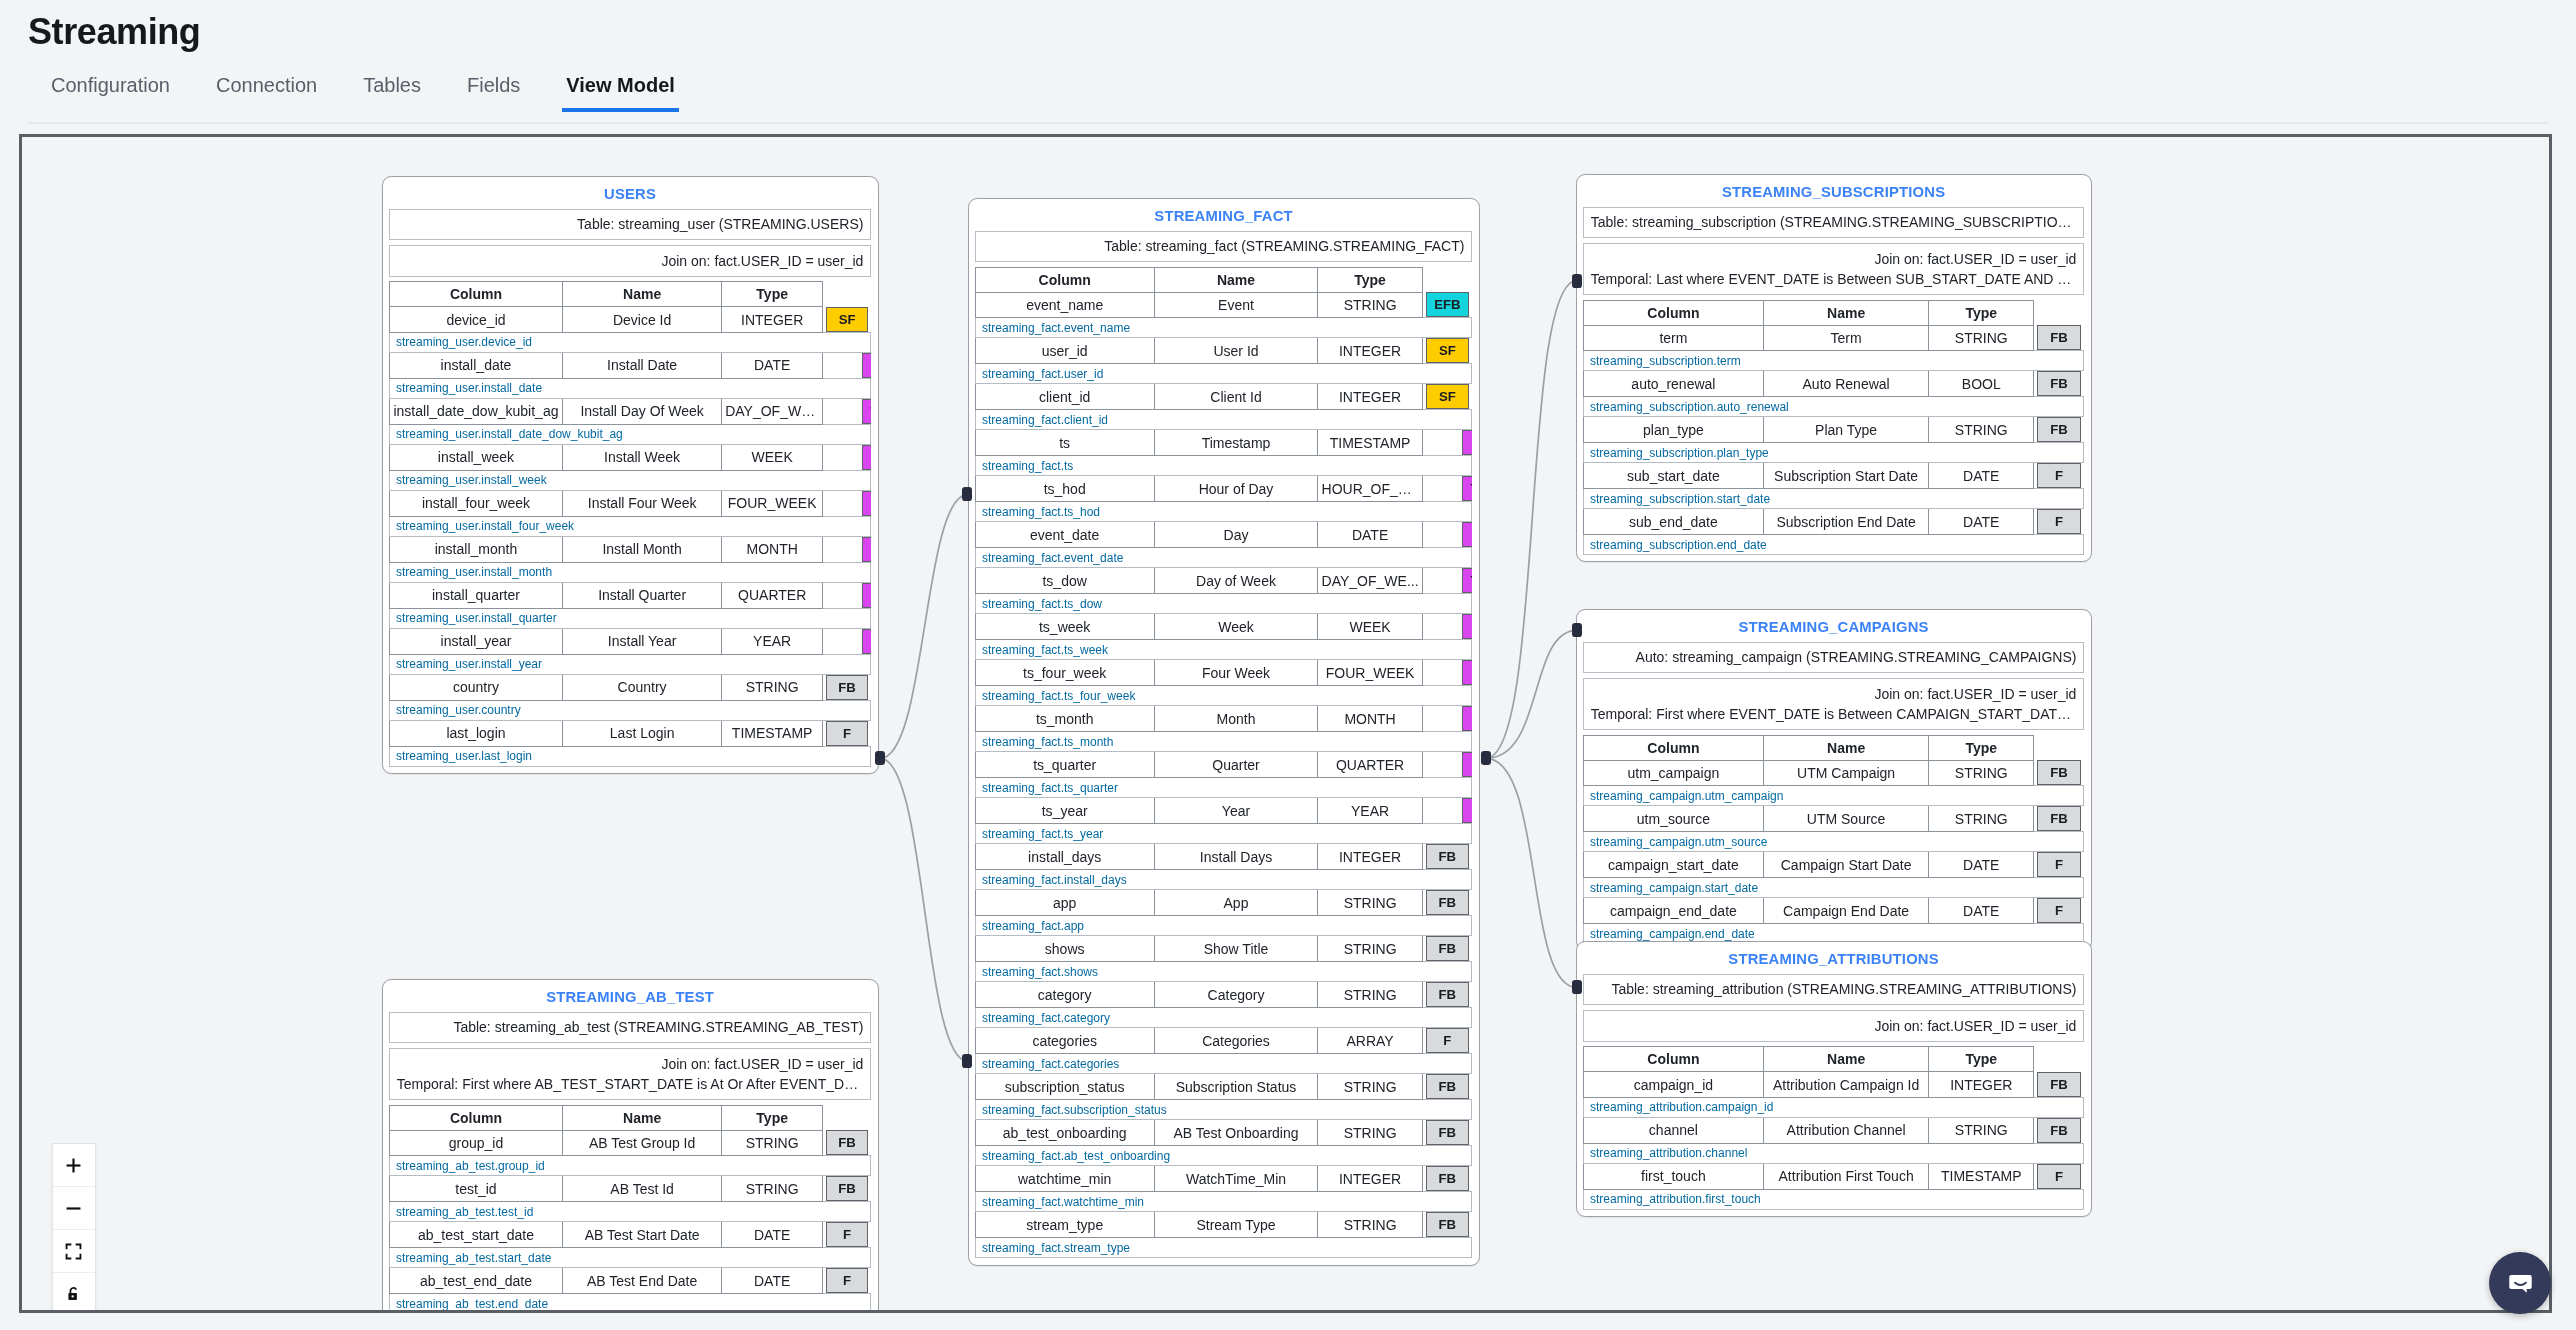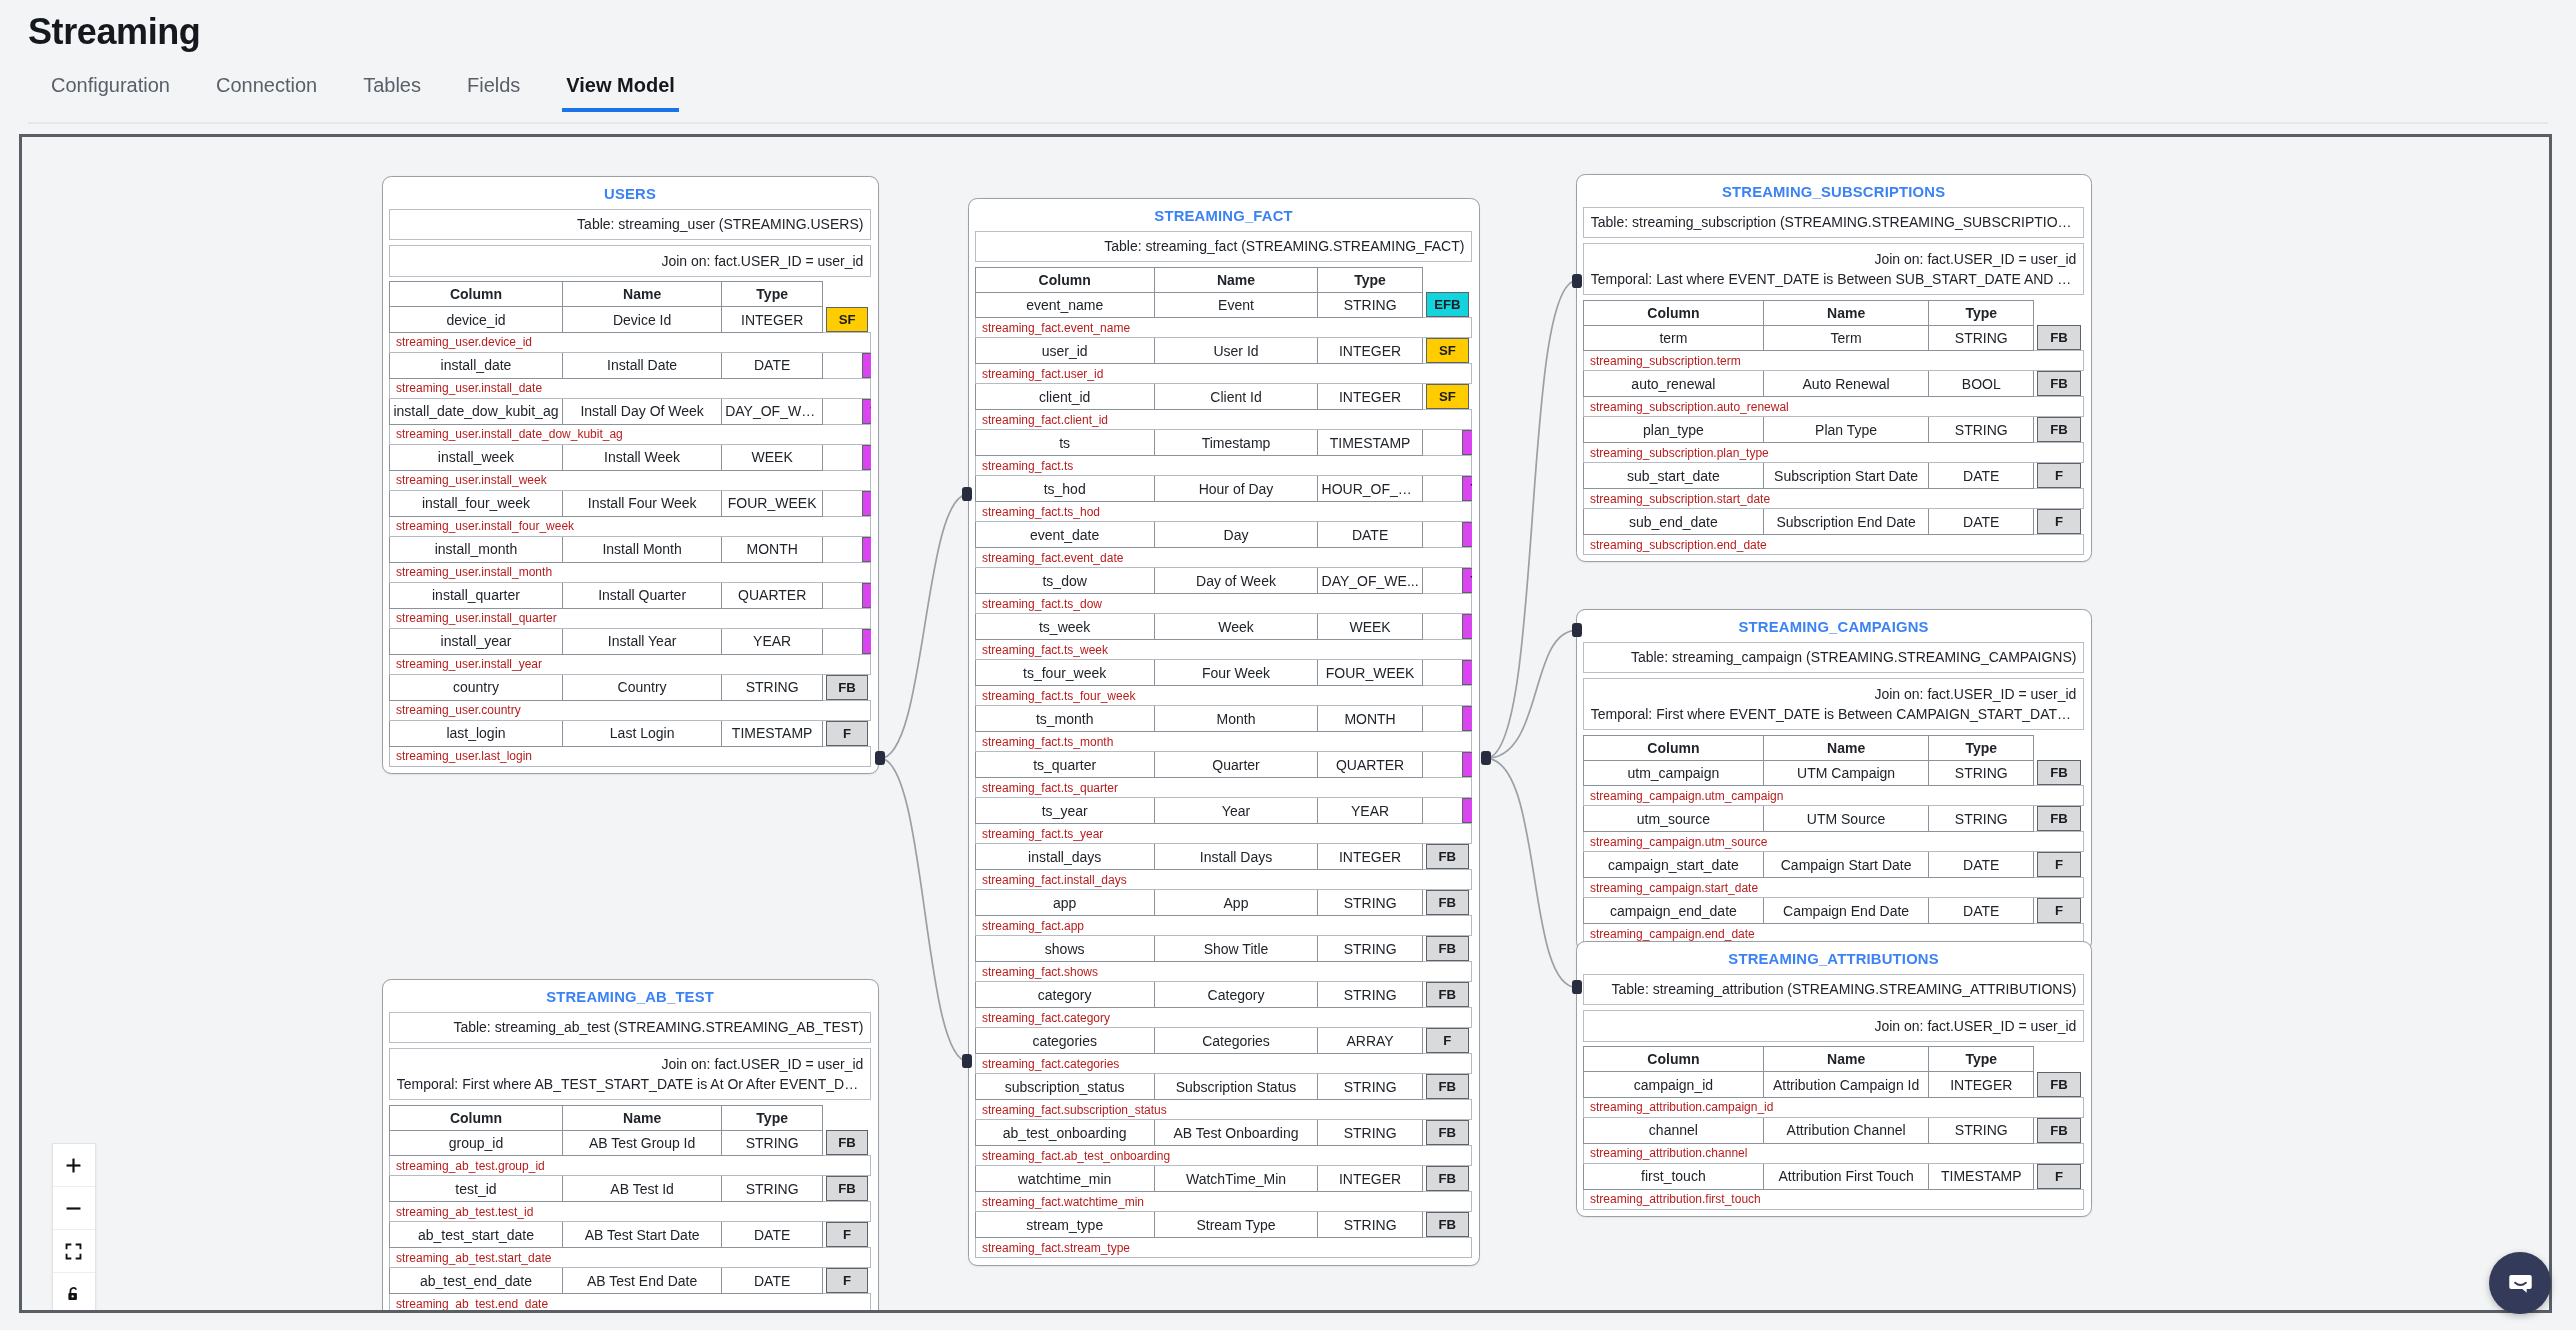--- a/index.html
+++ b/index.html
@@ -74,21 +74,21 @@
     display:block;width:100%;height:25px;line-height:23px;
     border:1.6px solid #5f6368;box-sizing:border-box;
     font-size:13.2px;font-weight:bold;color:#1a1d21;text-align:center;
   }
   .b-yellow{background:#ffcc00;}
   .b-green{background:#d946ef;margin-left:36px;}
   .b-cyan{background:#13d3dd;}
   .b-grey{background:#d9dadc;}
 
   tr.sub td{
-    border:0.8px solid #b6bbc1;text-align:left;font-size:12px;color:#b91c1c;
+    border:0.8px solid #b6bbc1;text-align:left;font-size:12px;color:#0369a1;
     height:20px;padding-left:6.2px;background:#fff;margin-top:48px;
   }
 
   
   .handle{
     position:absolute;width:10px;height:14px;border-radius:3.1px;
     background:#282c3f;z-index:6;
   }
 
   
@@ -663,21 +663,21 @@
           <tr class="sub">
             <td colspan="4">streaming_subscription.end_date</td>
           </tr>
         </tbody>
       </table>
   </div>
 
   <div class="node" style="left:1554px;top:472px;width:516px;">
     <div class="node-title">STREAMING_CAMPAIGNS</div>
     <div class="meta-box">
-        <span class="ml">Table: streaming_campaign (STREAMING.STREAMING_CAMPAIGNS)</span>
+        <span class="ml">Auto: streaming_campaign (STREAMING.STREAMING_CAMPAIGNS)</span>
       </div>
     <div class="meta-box">
       <span class="ml">Join on: fact.USER_ID = user_id</span>
       <span class="ml">Temporal: First where EVENT_DATE is Between CAMPAIGN_START_DATE AND C...</span>
     </div>
     <table class="cols">
         <tbody>
           <tr class="hdr">
             <td class="c1">Column</td>
             <td class="c2">Name</td>

